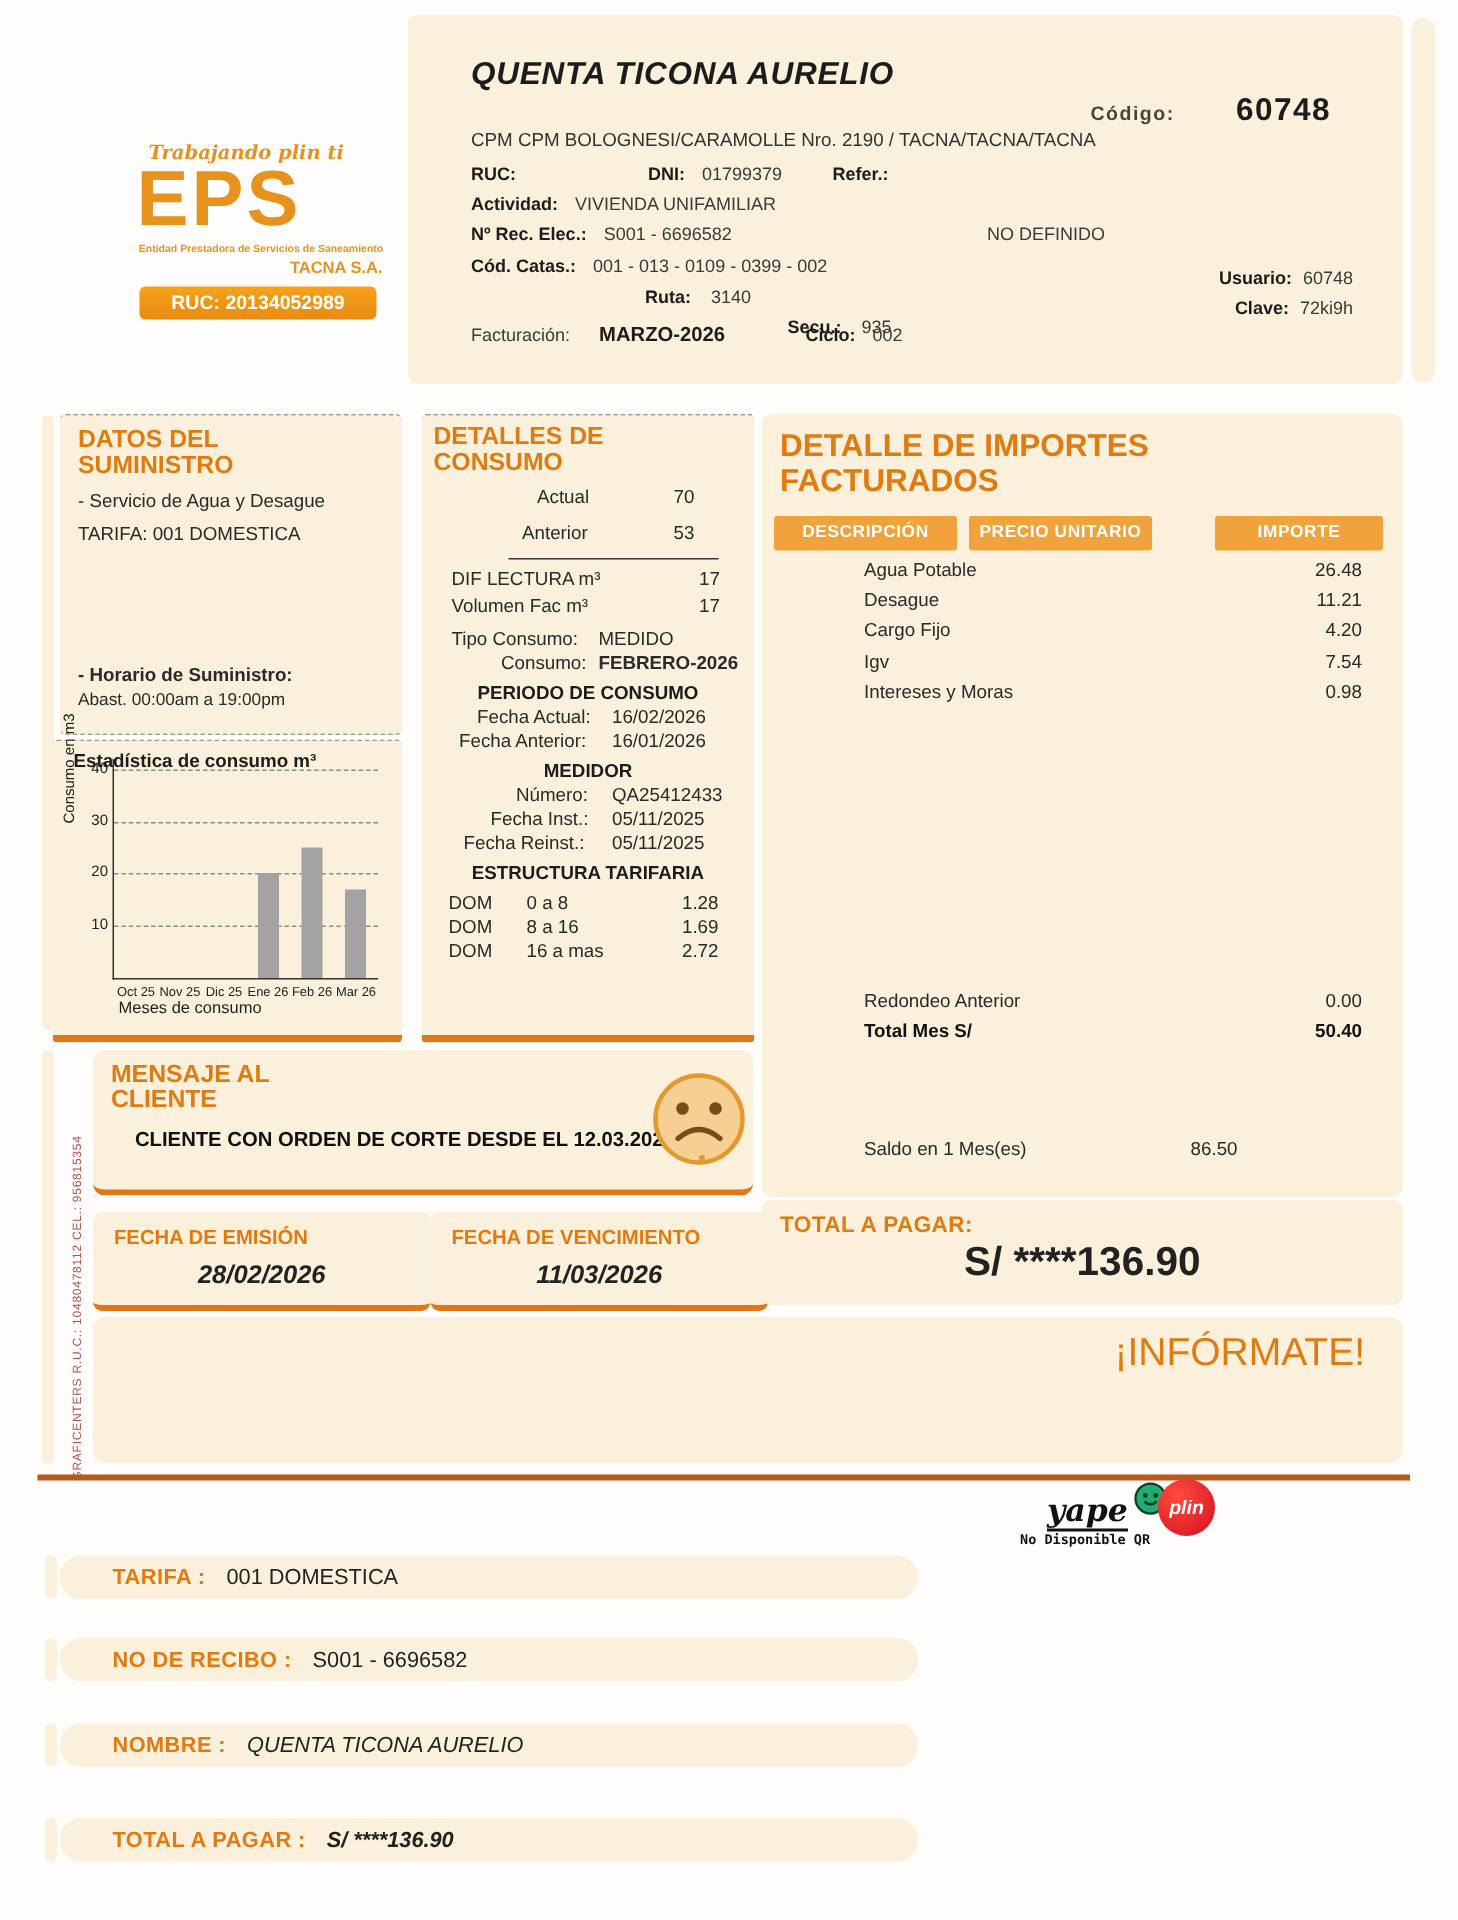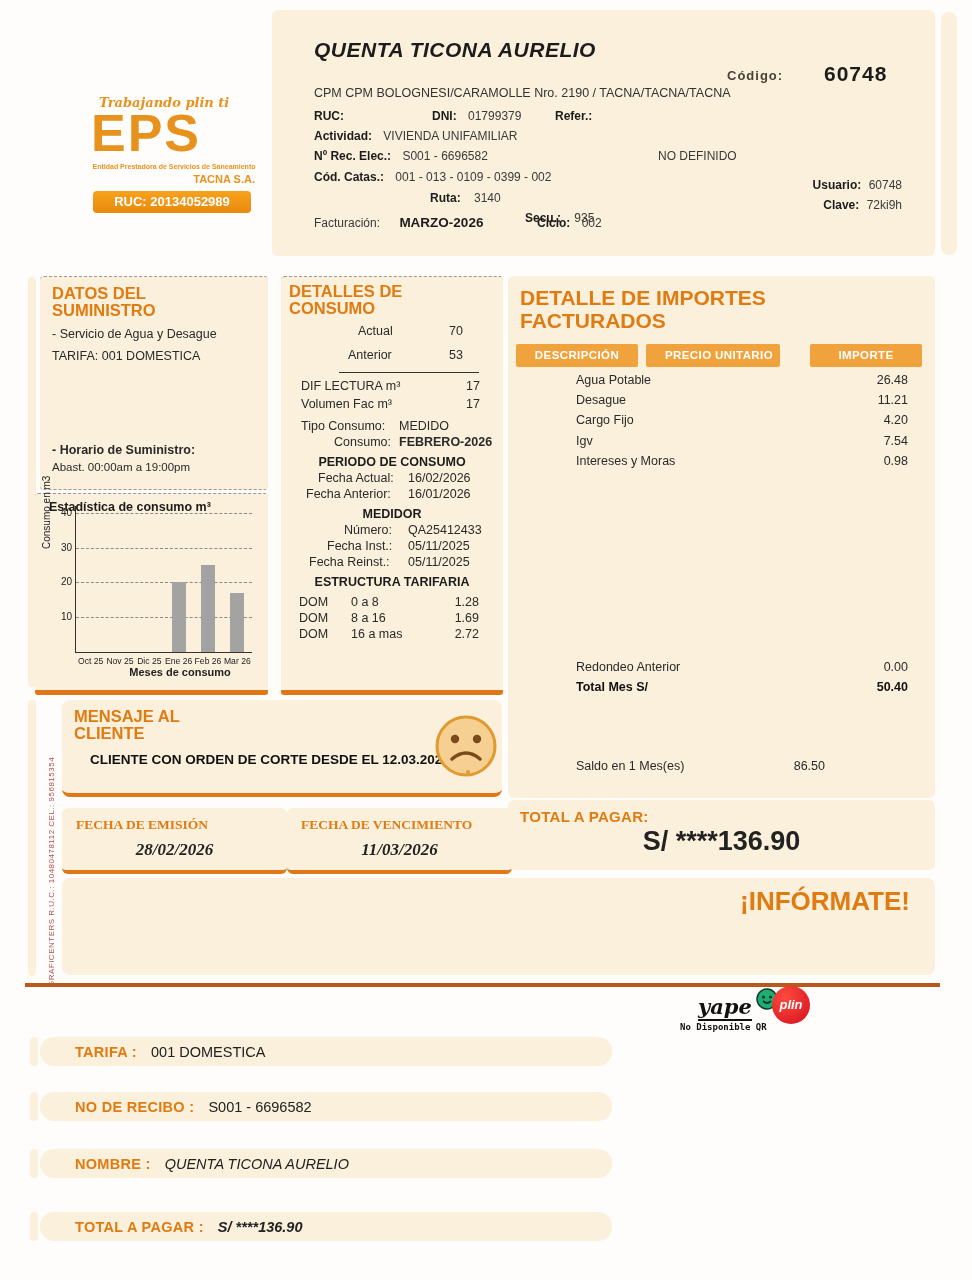--- a/index.html
+++ b/index.html
@@ -35,21 +35,21 @@
   .datos-box{left:40px;top:276px;width:228px;height:212px;border-top:1px dashed #999;border-bottom:1px dashed #999;border-radius:4px;}
   .datos-title{left:12px;top:8px;width:150px;font-size:16.5px;}
   .chart-box{left:35px;top:493px;width:233px;height:196px;border-top:1px dashed #999;border-bottom:5px solid #e07817;border-radius:3px;}
   .plot{left:40px;top:12px;width:176px;height:146px;border-left:1.5px solid #333;border-bottom:1.5px solid #333;position:absolute;}
   .gridline{position:absolute;left:0;width:176px;height:0;border-top:1.5px dashed #8a8a8a;}
   .ytick{position:absolute;left:-24px;width:20px;text-align:right;font-size:10px;color:#222;}
   .xtick{position:absolute;top:150px;text-align:center;font-size:8.6px;color:#222;white-space:nowrap;}
   .bar{position:absolute;bottom:0;width:14px;background:#a3a3a3;}
   .chart-title{position:absolute;left:14px;top:6px;font-size:12.5px;font-weight:bold;z-index:2;}
   .ylab{left:6px;top:55px;font-size:10px;transform:rotate(-90deg);transform-origin:0 0;position:absolute;white-space:nowrap;color:#222;}
-  .xlab{position:absolute;left:57px;top:172px;width:176px;text-align:center;font-size:11px;color:#222;font-weight:bold;}
+  .xlab{position:absolute;left:44px;top:172px;width:176px;text-align:left;font-size:11px;color:#222;}
 
   
   .cons-box{left:281px;top:276px;width:222px;height:413px;border-top:1px dashed #999;border-bottom:5px solid #e07817;border-radius:3px;}
   .cons-title{left:8px;top:6px;width:150px;font-size:16.5px;}
   .c{font-size:12.5px;color:#2a2a2a;}
   .c-line{left:58px;top:95px;width:140px;border-top:1.5px solid #333;}
   .c-center{width:222px;left:0;text-align:center;font-weight:bold;font-size:12.5px;}
   .tar-row{display:flex;font-size:12.5px;color:#2a2a2a;height:16px;}
   .tar-cat{width:52px;padding-left:18px;}
   .tar-range{width:82px;}
@@ -66,28 +66,28 @@
   .imp-val{width:70px;text-align:right;padding-right:27px;}
   .imp-row.bold{font-weight:bold;color:#111;}
 
   
   .msg-box{left:62px;top:700px;width:440px;height:93px;border-bottom:4px solid #e07817;border-radius:8px;}
   .msg-title{left:12px;top:8px;width:140px;font-size:16.5px;}
   .msg-text{left:28px;top:52px;font-size:13.5px;font-weight:bold;color:#111;}
   .sad{right:4px;top:14px;position:absolute;}
 
   
-  .fecha-box{top:808px;width:225px;height:62px;border-bottom:4px solid #e07817;border-radius:6px;font-family:Liberation Serif, serif;}
+  .fecha-box{top:808px;width:225px;height:62px;border-bottom:4px solid #e07817;border-radius:6px;}
   .fecha-lbl{left:14px;top:9px;font-size:13.5px;font-weight:bold;color:#e07b12;}
   .fecha-val{left:0;top:32px;width:100%;text-align:center;font-size:17px;font-weight:bold;font-style:italic;color:#222;}
   .total-box{left:508px;top:800px;width:427px;height:70px;border-radius:6px;}
   .total-lbl{left:12px;top:8px;font-size:15px;font-weight:bold;color:#e07b12;letter-spacing:.3px;}
   .total-val{left:0;top:26px;width:100%;text-align:center;font-size:27px;font-weight:bold;color:#222;}
   .informate-box{left:62px;top:878px;width:873px;height:97px;border-radius:8px;}
-  .informate{right:25px;top:8px;position:absolute;font-size:26px;font-weight:bold;color:#e07b12;}
+  .informate{right:25px;top:8px;position:absolute;font-size:26px;font-weight:normal;color:#e07b12;}
 
   .side-text{left:-88px;top:867px;width:280px;height:10px;transform:rotate(-90deg);
              font-size:8px;color:#b05050;letter-spacing:.5px;text-align:center;}
 
   .big-rule{left:25px;top:983px;width:915px;height:4px;background:#b9591b;}
 
   
   .yape-wrap{left:698px;top:988px;}
   .yape-text{font-family:"DejaVu Serif",serif;font-style:italic;font-weight:bold;font-size:21px;
              border-bottom:2px solid #111;color:#111;}
@@ -271,21 +271,21 @@
         <span class="tar-range">16 a mas</span>
         <span class="tar-precio">2.72</span>
       </div>
 
   </div>
 </div>
 
 <div class="abs cream rounded imp-box">
   <div class="abs sec-title imp-title">DETALLE DE IMPORTES FACTURADOS</div>
   <div class="imp-head" style="left:8px;width:122px;">DESCRIPCIÓN</div>
-  <div class="imp-head" style="left:138px;width:122px;padding-left:12px;">PRECIO UNITARIO</div>
+  <div class="imp-head" style="left:138px;width:122px;">PRECIO UNITARIO</div>
   <div class="imp-head" style="left:302px;width:112px;">IMPORTE</div>
 
   <div class="abs imp-rows">
 
       <div class="imp-row">
         <span class="imp-desc">Agua Potable</span>
         <span class="imp-val">26.48</span>
       </div>
 
       <div class="imp-row">

